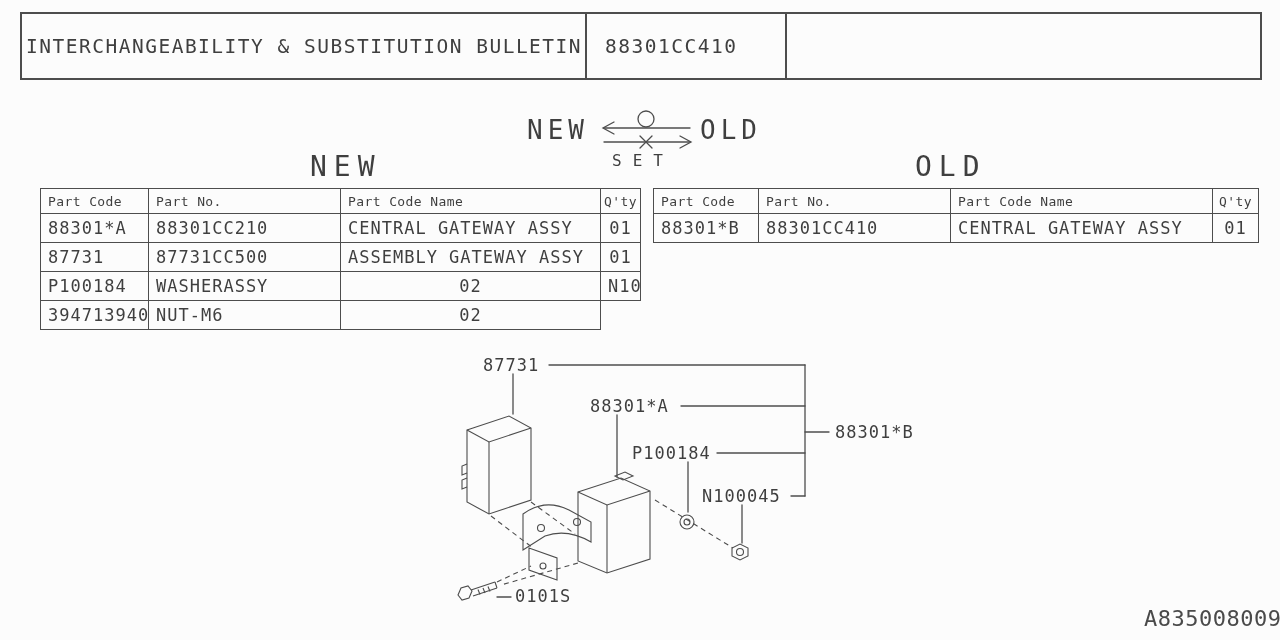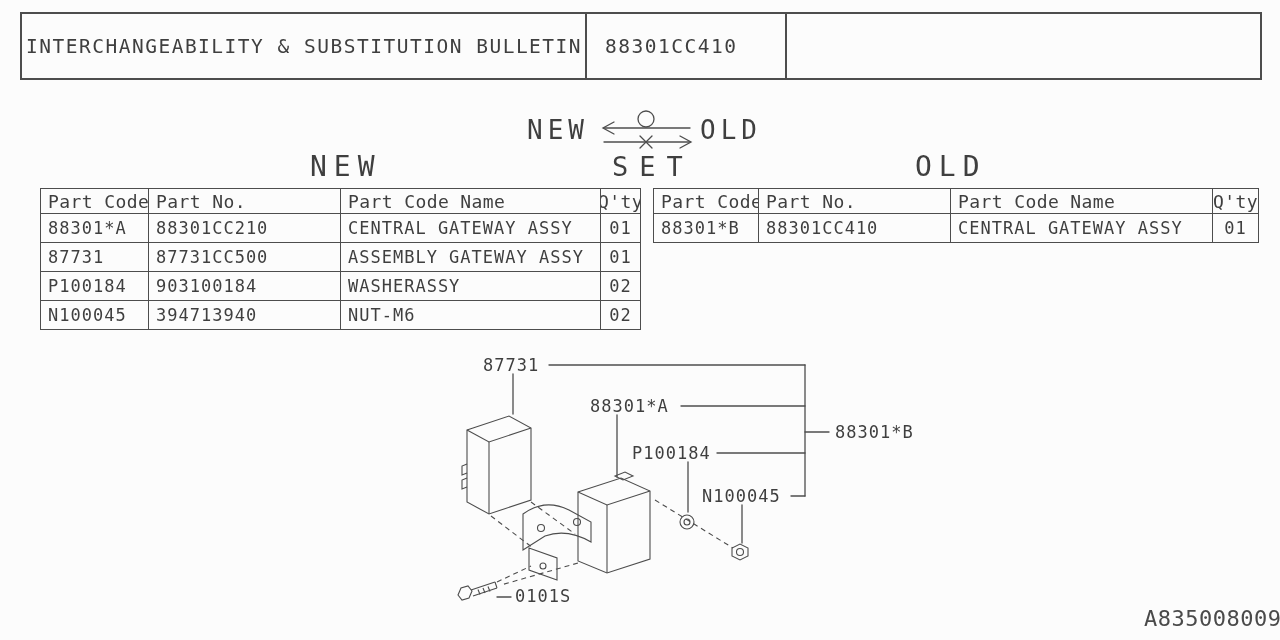--- a/index.html
+++ b/index.html
@@ -22,36 +22,36 @@
 
   
   .table-title { position:absolute; font-size:28px; letter-spacing:7px; }
   .title-new { left:310px; top:150px; }
   .title-old { left:915px; top:150px; }
 
   
   .legend-text { position:absolute; font-size:26px; letter-spacing:5px; }
   .legend-new { left:527px; top:115px; }
   .legend-old { left:700px; top:115px; }
-  .legend-set { position:absolute; left:612px; top:151px; font-size:27px; letter-spacing:11px; }
+  .legend-set { position:absolute; left:612px; top:151px; font-size:16px; letter-spacing:11px; }
   .legend-arrows { position:absolute; left:600px; top:108px; }
 
   
   .parts-table {
     position:absolute; display:grid;
     border-top:1.5px solid #4d4d4d; border-left:1.5px solid #4d4d4d;
   }
   .new-table { left:40px;  top:188px; grid-template-columns:108px 192px 260px 40px; grid-template-rows:25px 29px 29px 29px 29px; }
   .old-table { left:653px; top:188px; grid-template-columns:105px 192px 262px 46px; grid-template-rows:25px 29px; }
   .cell {
     border-right:1.5px solid #4d4d4d; border-bottom:1.5px solid #4d4d4d;
     display:flex; align-items:center; padding-left:7px;
     font-size:17px; letter-spacing:1px; white-space:nowrap; overflow:hidden;
   }
-  .cell.hdr { font-size:18px; letter-spacing:0.4px; }
+  .cell.hdr { font-size:13px; letter-spacing:0.4px; }
   .cell.qty { justify-content:center; padding-left:0; }
 
   
   .diagram { position:absolute; left:445px; top:352px; }
   .ln   { stroke:#4d4d4d; stroke-width:1.3; fill:none; stroke-linecap:round; }
   .thin { stroke:#4d4d4d; stroke-width:1.1; fill:none; }
   .dash { stroke:#4d4d4d; stroke-width:1.1; fill:none; stroke-dasharray:5 4; }
   .lbl  { font-family:"DejaVu Sans Mono","Liberation Mono",monospace; font-size:17px; letter-spacing:1px; fill:#3f3f3f; }
 
   .footer-code { position:absolute; left:1144px; top:606px; font-size:22px; letter-spacing:0.5px; color:#4a4a4a; }
@@ -91,21 +91,20 @@
     <div class="cell">88301CC210</div>
     <div class="cell">CENTRAL GATEWAY ASSY</div>
     <div class="cell qty">01</div>
 
     <div class="cell">87731</div>
     <div class="cell">87731CC500</div>
     <div class="cell">ASSEMBLY GATEWAY ASSY</div>
     <div class="cell qty">01</div>
 
     <div class="cell">P100184</div>
-    <div class="cell">903100184</div>
     <div class="cell">WASHERASSY</div>
     <div class="cell qty">02</div>
 
     <div class="cell">N100045</div>
     <div class="cell">394713940</div>
     <div class="cell">NUT-M6</div>
     <div class="cell qty">02</div>
   </div>
 
   <div class="parts-table old-table">

